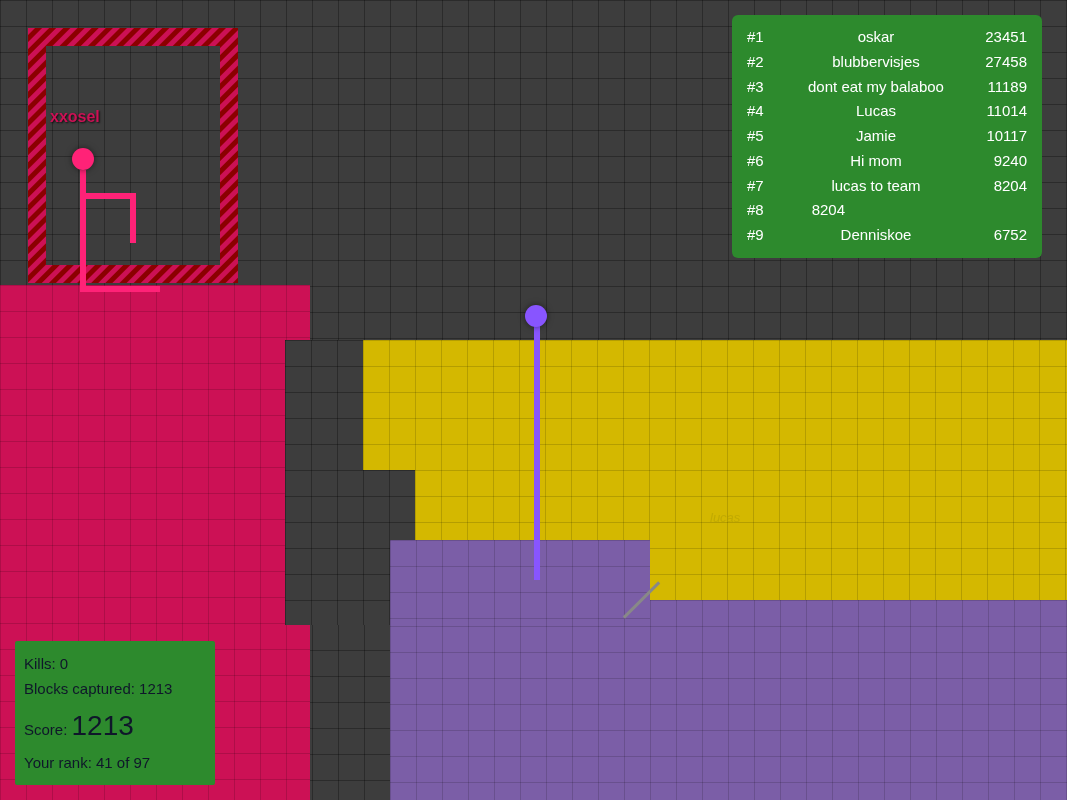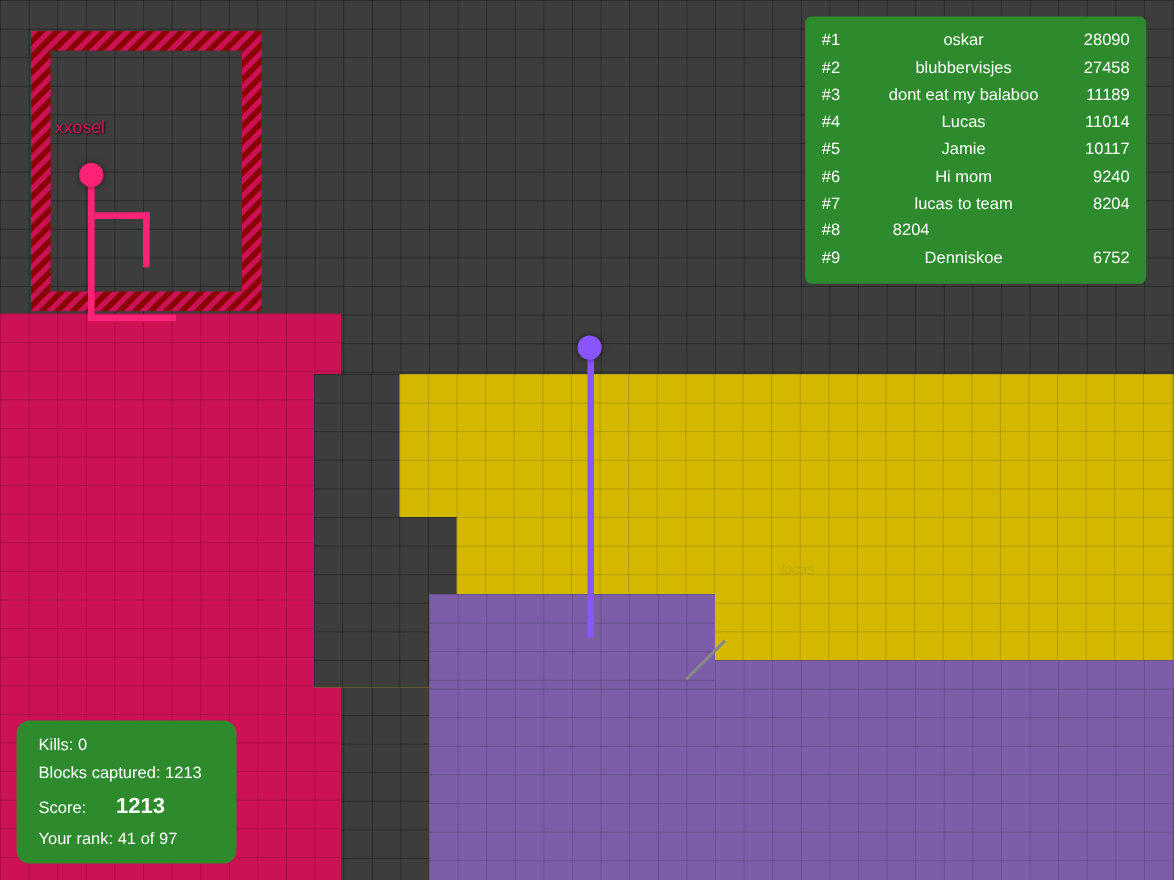--- a/index.html
+++ b/index.html
@@ -99,21 +99,21 @@
     .xxosel-outline svg {
       width: 100%; height: 100%;
     }
 
     
     .player-xxosel-label {
       position: absolute;
       top: 108px; left: 50px;
       color: #cc1155;
       font-size: 16px;
-      font-weight: normal;
+      font-weight: bold;
       text-shadow: 1px 1px 2px rgba(0,0,0,0.8);
     }
 
     
     .player-dot-pink {
       position: absolute;
       width: 22px; height: 22px;
       border-radius: 50%;
       background: #ff2277;
       top: 148px; left: 72px;
@@ -171,32 +171,31 @@
     .lb-score {
       width: 60px;
       text-align: right;
     }
 
     
     .stats-box {
       position: absolute;
       bottom: 15px; left: 15px;
       background: #2d8a2d;
-      border-radius: 12px;
-      padding: 10px 20px;
-      color: #ffffff;
+      border-radius: 2px;
+      padding: 10px 9px;
+      color: #0f172a;
       font-size: 15px;
       line-height: 1.7;
       min-width: 200px;
     }
 
     .stats-score-big {
-      font-size: 20px;
-      font-weight: bold;
-      margin-left: 23px;
+      font-size: 28px;
+      font-weight: normal;
     }
 
     
     .diagonal-line {
       position: absolute;
       width: 3px;
       height: 50px;
       background: #888;
       transform: rotate(45deg);
       left: 640px;
@@ -257,21 +256,21 @@
 
   <div class="diagonal-line"></div>
 
   <div style="position:absolute; left:710px; top:510px; font-size:13px; color:rgba(180,160,0,0.6); font-style:italic;">lucas</div>
 
   <div class="leaderboard">
     <div id="lb-rows">
         <div class="leaderboard-row">
       <span class="lb-rank">#1</span>
       <span class="lb-name">oskar</span>
-      <span class="lb-score">28090</span>
+      <span class="lb-score">23451</span>
     </div>
         <div class="leaderboard-row">
       <span class="lb-rank">#2</span>
       <span class="lb-name">blubbervisjes</span>
       <span class="lb-score">27458</span>
     </div>
         <div class="leaderboard-row">
       <span class="lb-rank">#3</span>
       <span class="lb-name">dont eat my balaboo</span>
       <span class="lb-score">11189</span>

